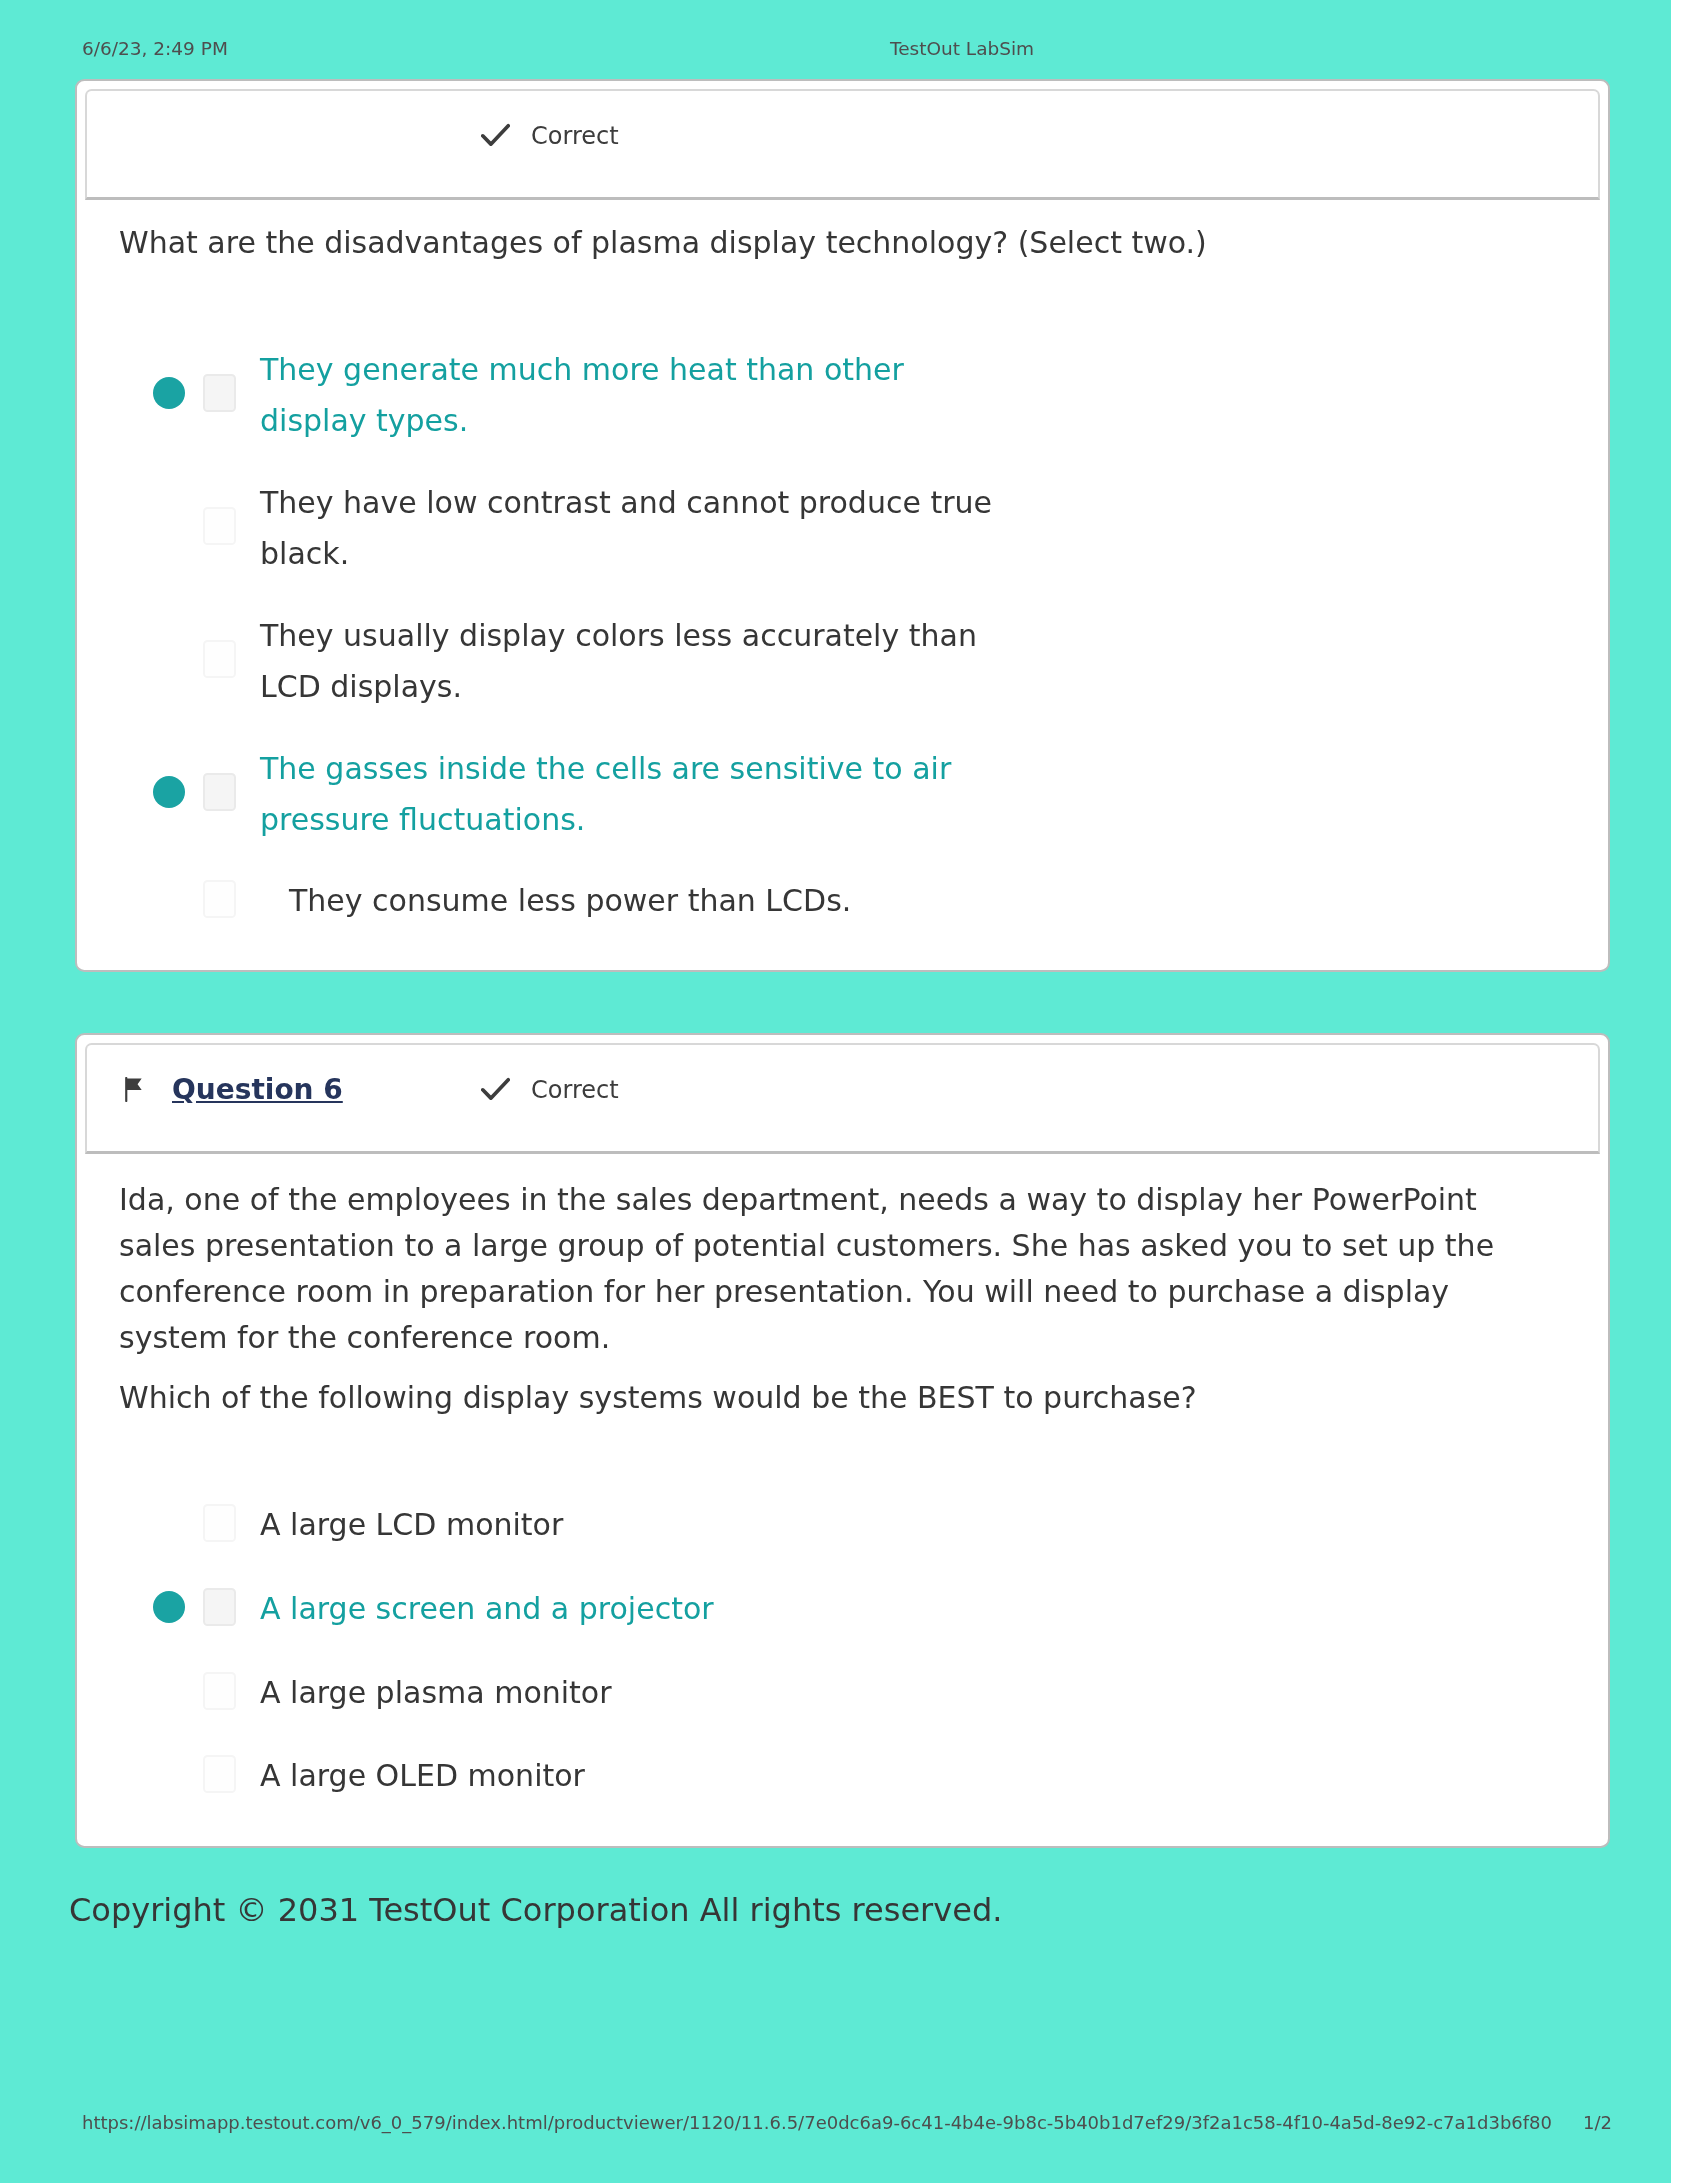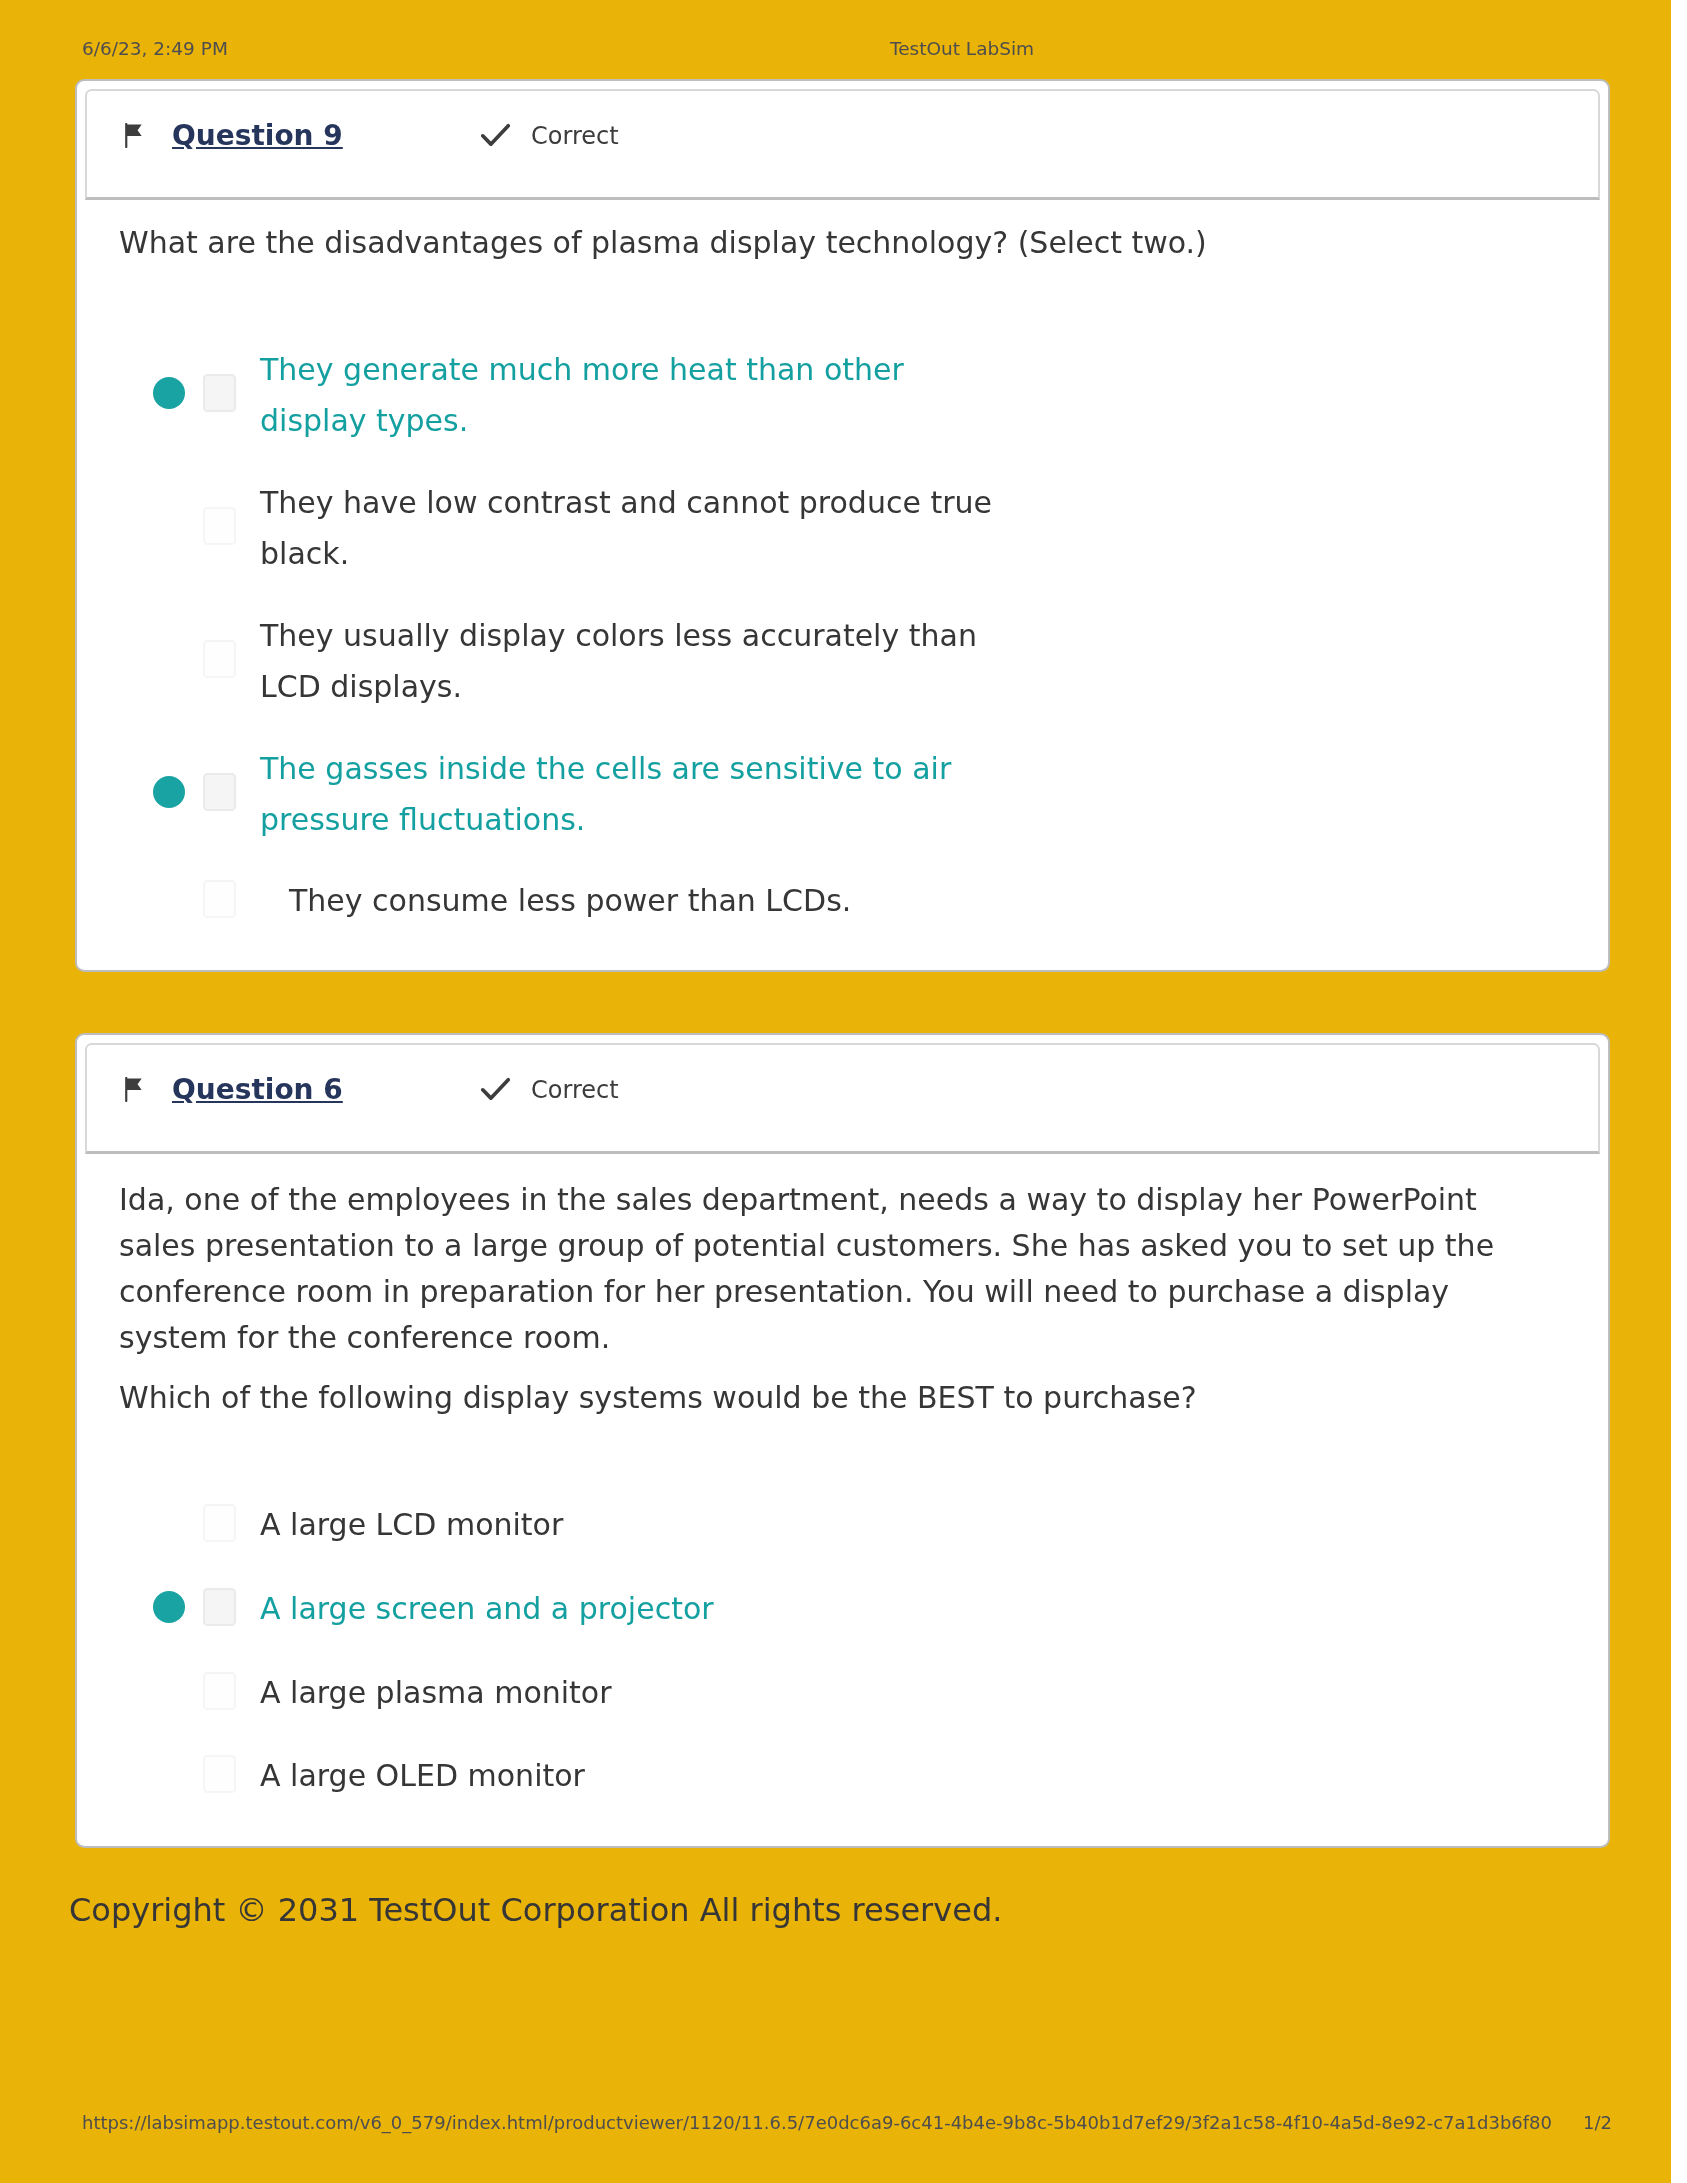--- a/index.html
+++ b/index.html
@@ -1,17 +1,17 @@
 <!DOCTYPE html>
 <html style="font-size:10.6px"><head>
 <meta charset="utf-8">
 <style>
   html,body{margin:0;padding:0;background:#fff;}
   body{width:1687px;height:2183px;font-family:"DejaVu Sans",sans-serif;}
-  .page{position:relative;width:1671px;height:2183px;overflow:hidden;background:#eab308;}
+  .page{position:relative;width:1671px;height:2183px;overflow:hidden;background:#5eead4;}
 
   
   .print-hdr{position:absolute;top:38px;left:0;width:1687px;height:22.5px;font-size:18.5px;color:#4e4e4e;}
   .print-hdr .ph-left{position:absolute;left:82px;top:0;white-space:nowrap;}
   .print-hdr .ph-center{position:absolute;left:890px;top:0;white-space:nowrap;}
   .print-ftr{position:absolute;top:2112px;left:0;width:1687px;height:22.5px;font-size:18px;color:#4e4e4e;}
   .print-ftr .pf-left{position:absolute;left:82px;top:0;white-space:nowrap;}
   .print-ftr .pf-right{position:absolute;left:1583px;top:0;white-space:nowrap;}
 
   
@@ -39,27 +39,20 @@
 
 <div class="page">
 
   <div class="print-hdr">
     <span class="ph-left">6/6/23, 2:49 PM</span>
     <span class="ph-center">TestOut LabSim</span>
   </div>
 
   <div class="qcard" id="card0" style="top:79px;height:893px;">
     <div class="qhead">
-      <div class="qnum-wrap">
-        <svg class="flag-icon" viewBox="0 0 24 30">
-          <path d="M2.7 1.2 L2.7 28.8" stroke="#3d3d3d" stroke-width="2.6" fill="none" stroke-linecap="round"></path>
-          <path d="M3.2 1.7 L21.2 1.7 L16.3 8.6 L21.2 15.5 L3.2 15.5 Z" fill="#3d3d3d"></path>
-        </svg>
-        <span class="qnum">Question 9</span>
-      </div>
       <div class="qstatus-wrap">
         <svg class="check-icon" viewBox="0 0 30 24">
           <path d="M1.8 12.6 L10.2 21.2 L28.2 2.2" stroke="#3d3d3d" stroke-width="3.8" fill="none" stroke-linecap="round" stroke-linejoin="round"></path>
         </svg>
         <span class="qstatus">Correct</span>
       </div>
     </div>
     <div class="qbody">
       <div class="qprompt" style="top:139px;">What are the disadvantages of plasma display technology? (Select two.)</div>
       <div class="opt sel" style="top:263px;">

